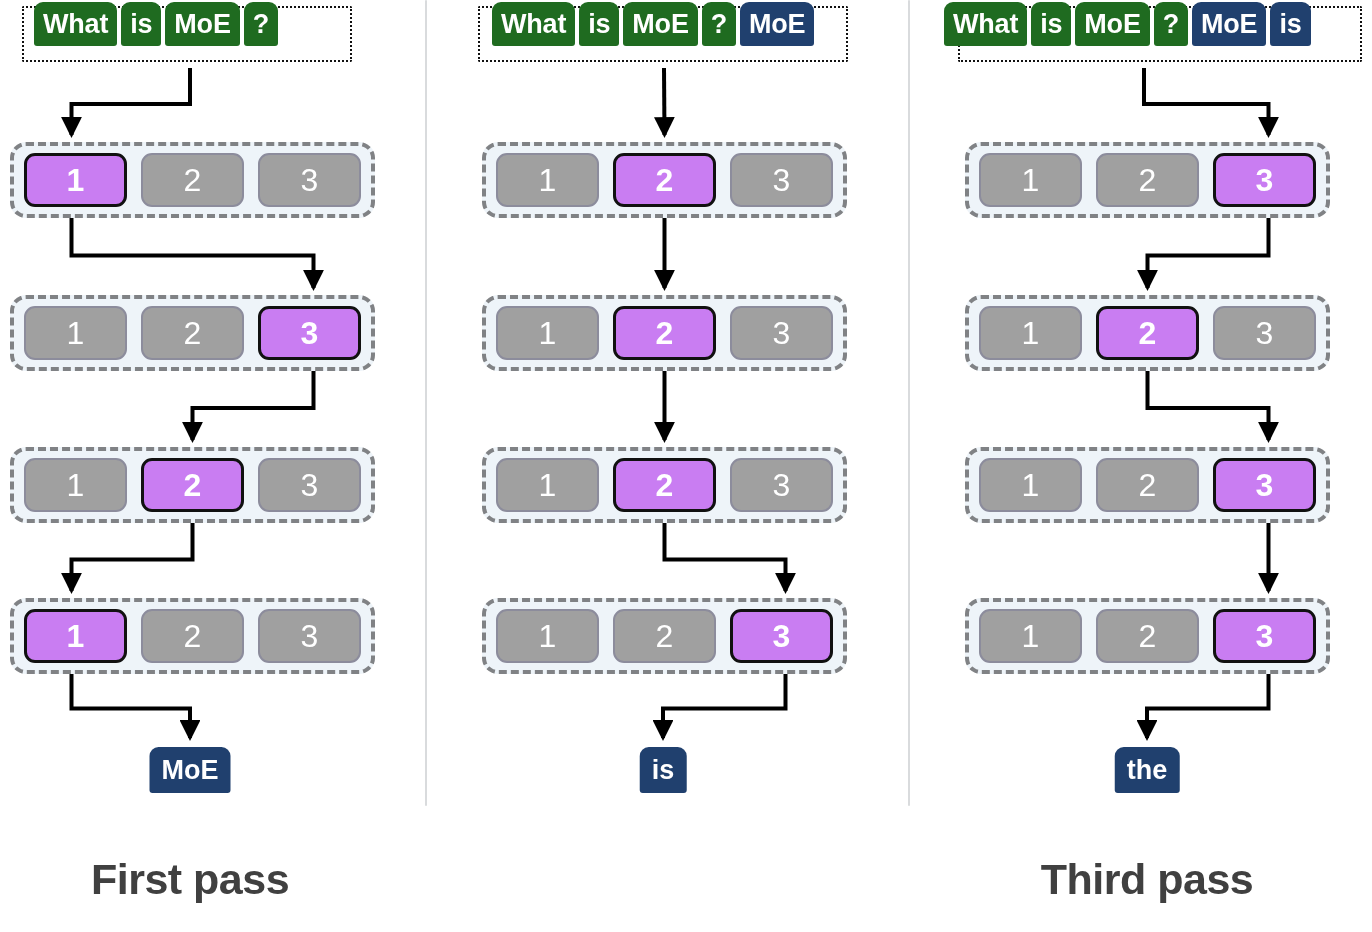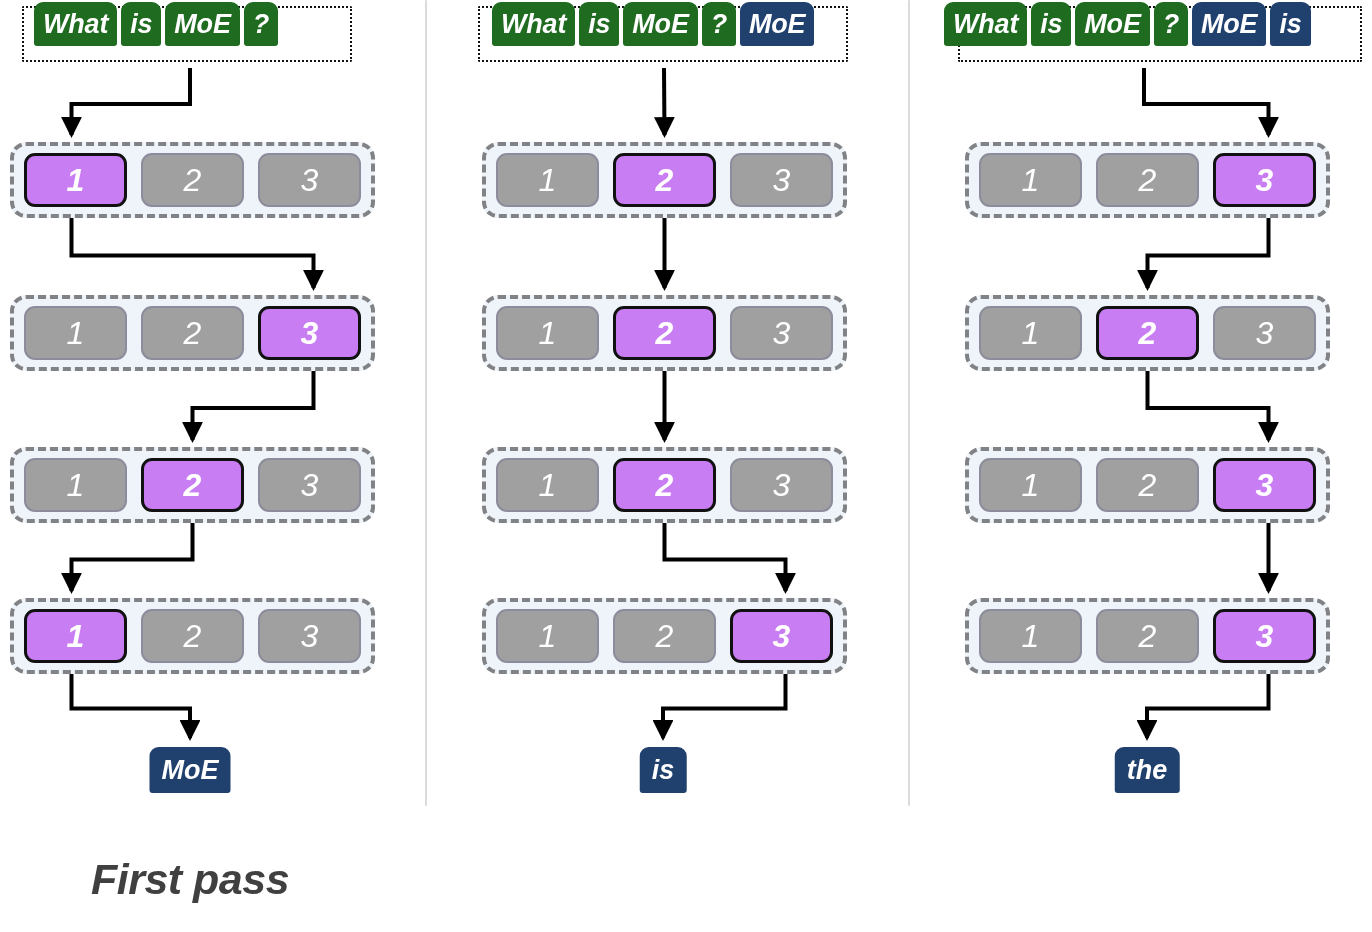--- a/index.html
+++ b/index.html
@@ -13,21 +13,20 @@
     height: 932px;
     font-family: "Liberation Sans", sans-serif;
     overflow: hidden;
     position: relative;
   }
 
   #stage {
     position: relative;
     width: 1372px;
     height: 932px;
-    font-style: italic;
   }
 
   
   .divider {
     position: absolute;
     width: 2px;
     background: #d9dbdd;
     top: 0;
     height: 806px;
     border-radius: 1px;
@@ -255,14 +254,15 @@
         <div class="expert off">1</div>
         <div class="expert off">2</div>
         <div class="expert on">3</div>
       </div>
       <div class="layer" style="left: 965px; width: 365px; top: 598px; height: 76px;">
         <div class="expert off">1</div>
         <div class="expert off">2</div>
         <div class="expert on">3</div>
       </div>
       <div class="out-token" style="left: 1147px; top: 747px;">the</div>
+      <div class="pass-caption" style="left: 1147px;">Third pass</div>
     </div>
   </div>
 
 </body></html>

